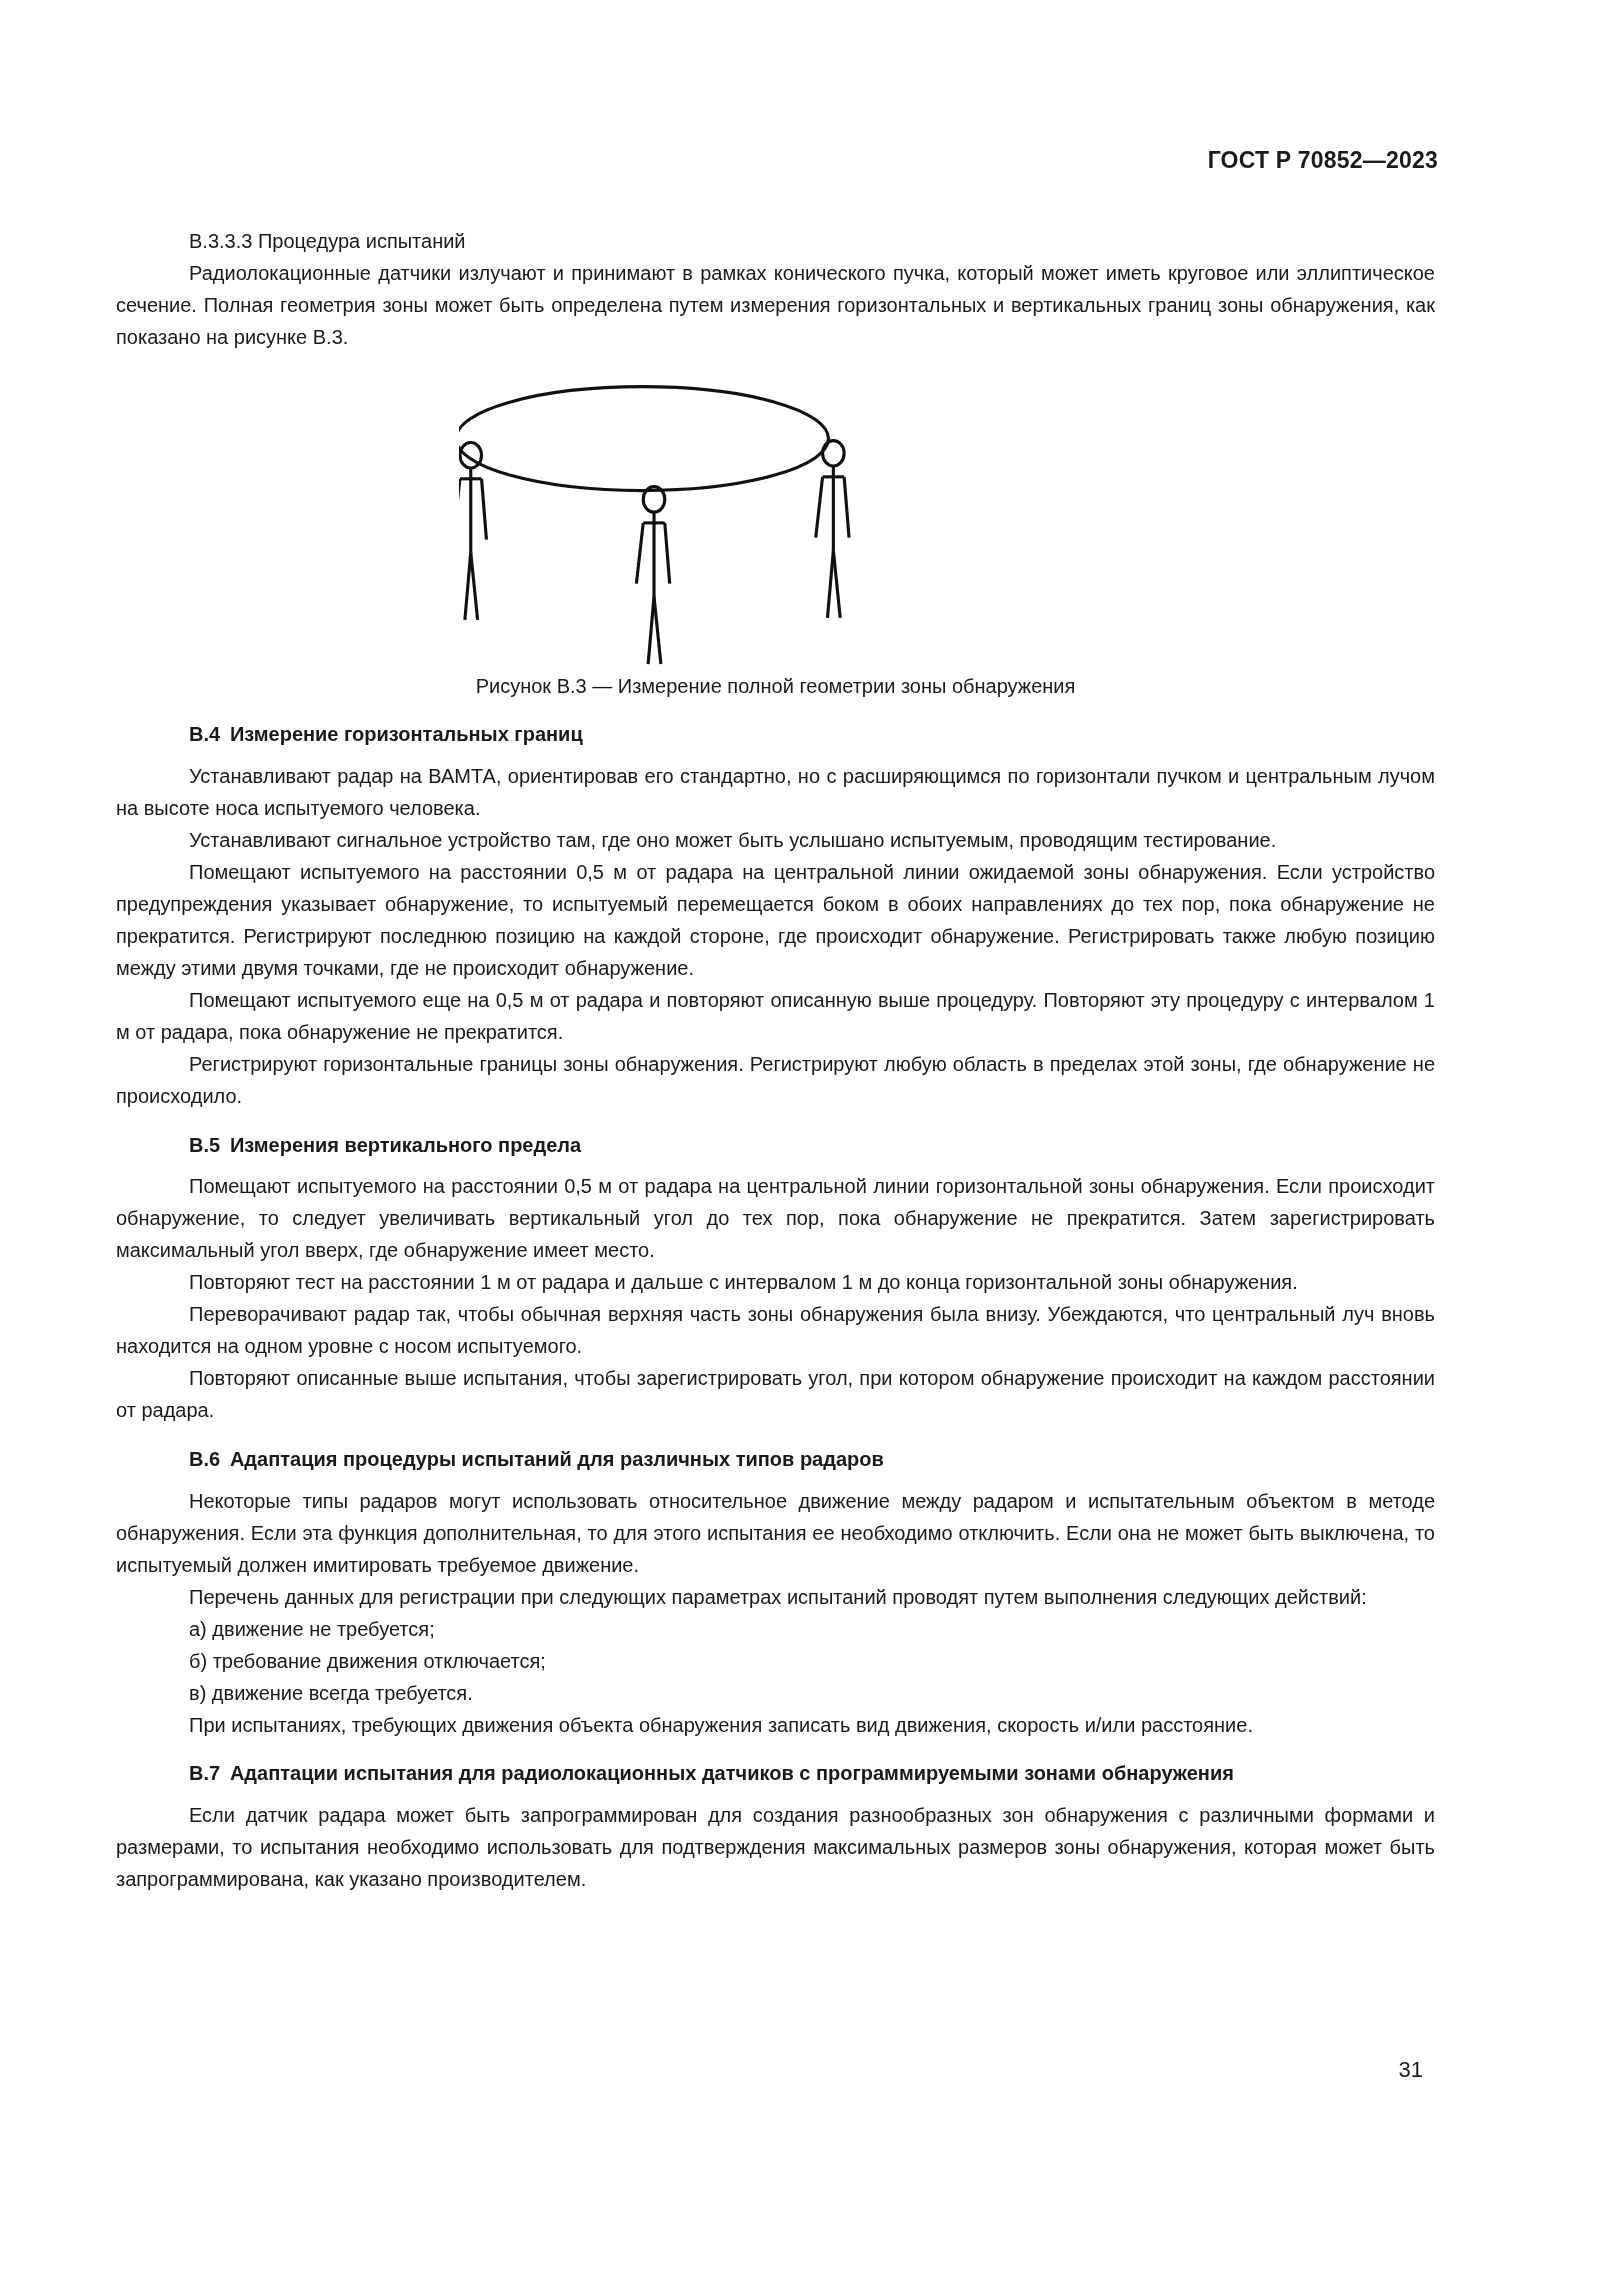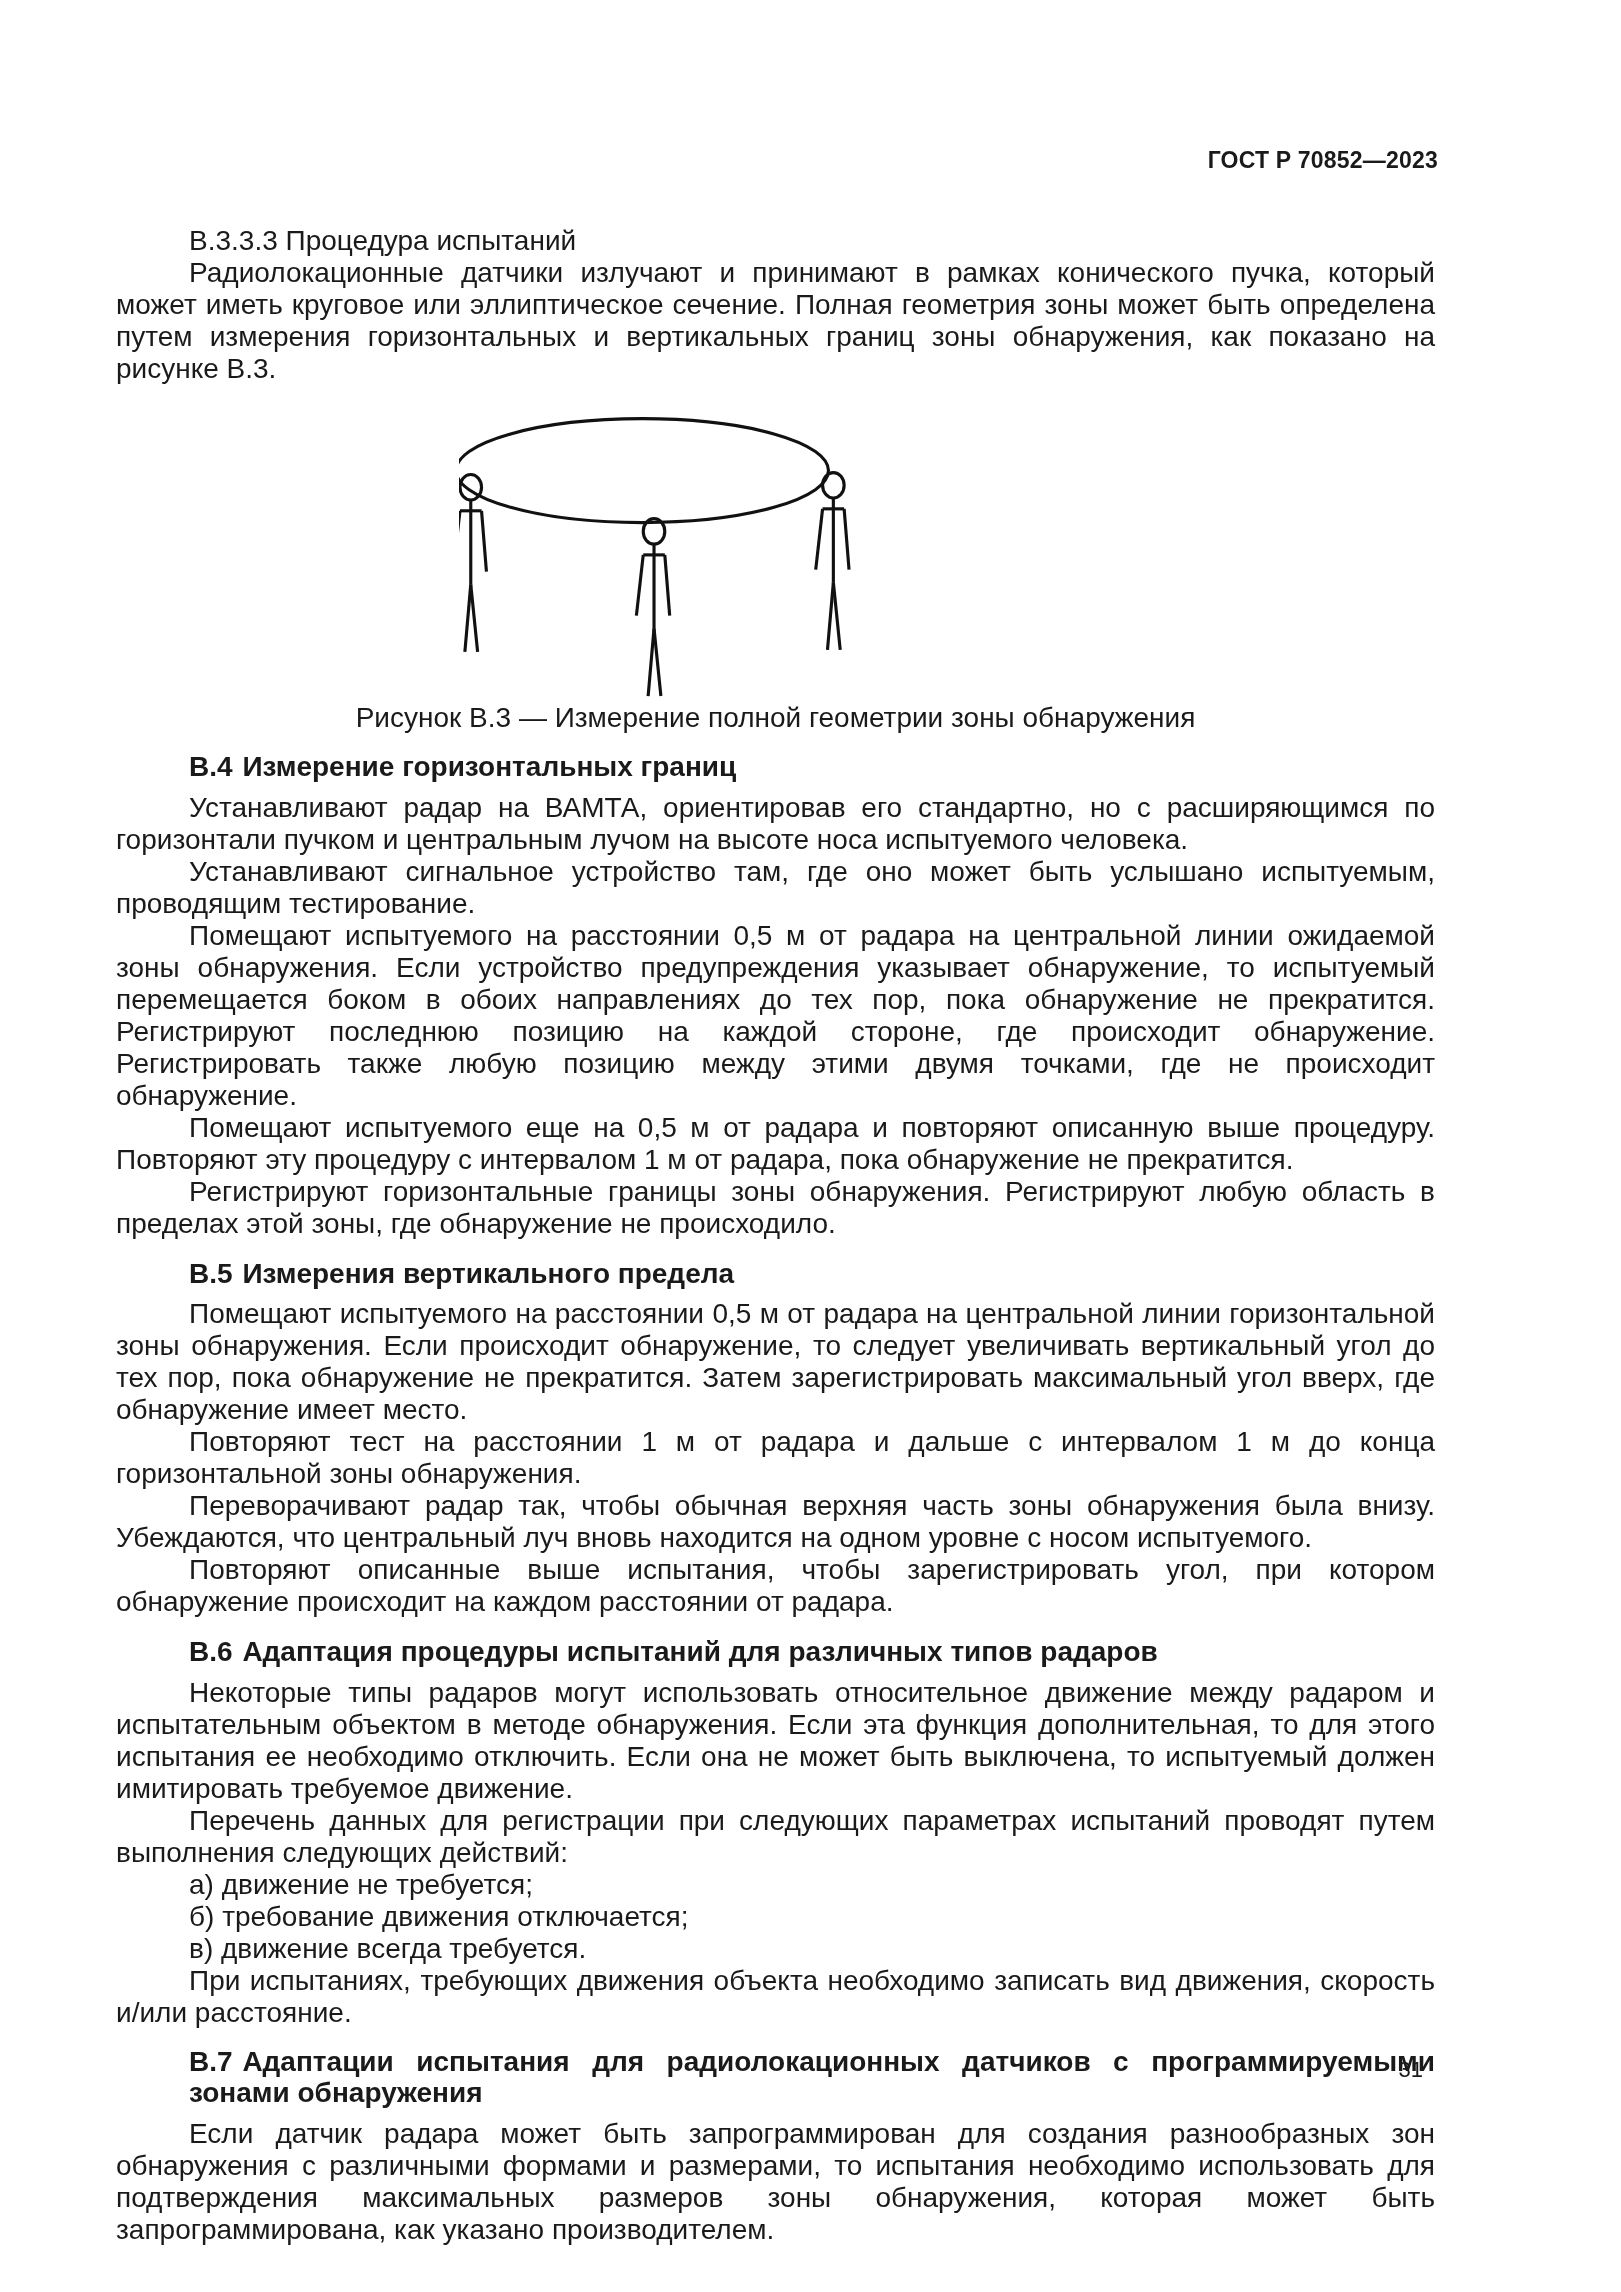--- a/index.html
+++ b/index.html
@@ -6,21 +6,21 @@
   body {
     width: 1621px; height: 2293px; position: relative; overflow: hidden;
     font-family: "Liberation Sans", sans-serif; color: #1a1a1a;
   }
   .header {
     position: absolute; top: 147px; right: 183px;
     font-weight: bold; font-size: 23px; letter-spacing: 0.2px;
   }
   .content {
     position: absolute; left: 116px; top: 225px; width: 1319px;
-    font-size: 28px; line-height: 32px;
+    font-size: 20px; line-height: 32px;
   }
   p { margin: 0; text-align: justify; }
   .indent { text-indent: 73px; }
   .subhead { padding-left: 73px; }
   .section-head {
     font-weight: bold; padding-left: 73px; margin-top: 17.6px; margin-bottom: 9.8px;
     line-height: 31px;
   }
   .section-head.two-line { padding-left: 73px; }
   .section-head .num { margin-right: 9.8px; }
@@ -99,21 +99,21 @@
     <p class="indent">Повторяют описанные выше испытания, чтобы зарегистрировать угол, при котором обнаружение происходит на каждом расстоянии от радара.</p>
   </div>
 
   <div>
     <p class="section-head"><span class="num">В.6</span><span>Адаптация процедуры испытаний для различных типов радаров</span></p>
     <p class="indent">Некоторые типы радаров могут использовать относительное движение между радаром и испытательным объектом в методе обнаружения. Если эта функция дополнительная, то для этого испытания ее необходимо отключить. Если она не может быть выключена, то испытуемый должен имитировать требуемое движение.</p>
     <p class="indent">Перечень данных для регистрации при следующих параметрах испытаний проводят путем выполнения следующих действий:</p>
     <p class="list-item">а) движение не требуется;</p>
     <p class="list-item">б) требование движения отключается;</p>
     <p class="list-item">в) движение всегда требуется.</p>
-    <p class="indent">При испытаниях, требующих движения объекта необходимо записать вид движения, скорость и/или расстояние.</p>
+    <p class="indent">При испытаниях, требующих движения объекта обнаружения записать вид движения, скорость и/или расстояние.</p>
   </div>
 
   <div>
     <p class="section-head two-line"><span class="num">В.7</span><span>Адаптации испытания для радиолокационных датчиков с программируемыми зонами обнаружения</span></p>
     <p class="indent">Если датчик радара может быть запрограммирован для создания разнообразных зон обнаружения с различными формами и размерами, то испытания необходимо использовать для подтверждения максимальных размеров зоны обнаружения, которая может быть запрограммирована, как указано производителем.</p>
   </div>
 
 </div>
 
 <div class="page-number">31</div>

